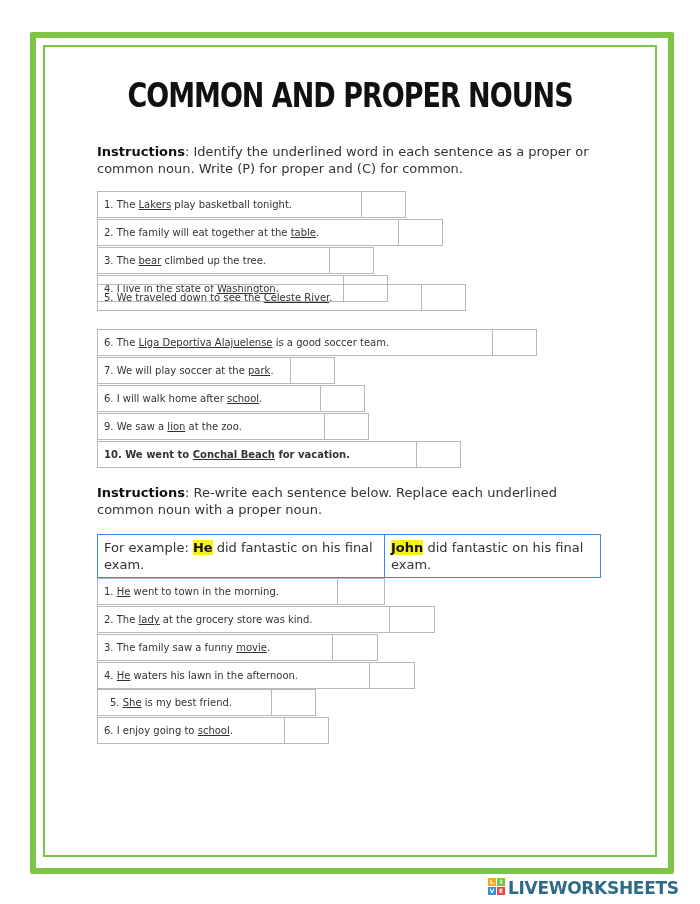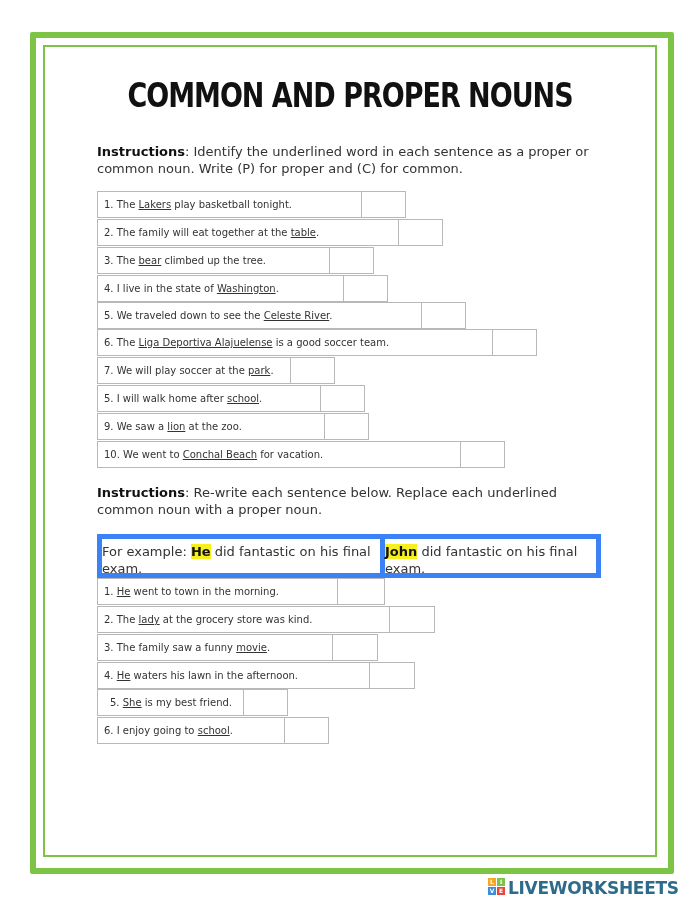--- a/index.html
+++ b/index.html
@@ -13,22 +13,22 @@
          font-family: "DejaVu Sans", sans-serif; font-weight: bold; font-size: 27px;
          letter-spacing: -1px; color: #111; transform: scaleY(1.25); transform-origin: center top; }
   .instr { position: absolute; left: 97px; width: 500px; font-size: 13px; line-height: 17px; color: #333; }
   .instr b { color: #111; }
   .row { position: absolute; left: 97px; height: 27px; display: flex; }
   .cell { border: 1px solid #b8b8b8; box-sizing: border-box; height: 100%;
           font-size: 10px; line-height: 25px; padding-left: 6px; white-space: nowrap; color: #333; }
   .ans { border: 1px solid #b8b8b8; border-left: none; box-sizing: border-box; height: 100%; }
   .u { text-decoration: underline; }
   .example { position: absolute; left: 97px; top: 534px; width: 504px; height: 44px; display: flex; }
-  .ex-cell { border: 5px solid #3b82f6; box-sizing: border-box; font-size: 13px; line-height: 17px;
-             padding: 4px 0; color: #333; }
+  .ex-cell { border: 1px solid #3b82f6; box-sizing: border-box; font-size: 13px; line-height: 17px;
+             padding: 4px 6px; color: #333; }
   .hl { background: #f7f01c; font-weight: bold; color: #111; }
   .logo { position: absolute; left: 488px; top: 878px; display: flex; }
   .logo-grid { display: grid; grid-template-columns: 8px 8px; grid-template-rows: 8px 8px; gap: 1px; margin-right: 3px; }
   .logo-grid span { display: block; font-size: 6px; line-height: 8px; text-align: center; color: #fff; font-weight: bold; font-family: "DejaVu Sans", sans-serif; }
   .logo-text { font-family: "DejaVu Sans", sans-serif; font-weight: bold; font-size: 17px; color: #2e6b8a; letter-spacing: -0.3px; }
 </style>
 </head>
 <body>
 
 <div class="border-outer"></div>
@@ -47,42 +47,42 @@
   <div class="ans" style="width:44px;"></div>
 </div>
 <div class="row" style="top:247px;">
   <div class="cell" style="width:233px;"><span>3. The </span><span class="u">bear</span><span> climbed up the tree.</span></div>
   <div class="ans" style="width:44px;"></div>
 </div>
 <div class="row" style="top:275px;">
   <div class="cell" style="width:247px;"><span>4. I live in the state of </span><span class="u">Washington</span><span>.</span></div>
   <div class="ans" style="width:44px;"></div>
 </div>
-<div class="row" style="top:302px;justify-content:space-between;">
+<div class="row" style="top:284px;justify-content:space-between;">
   <div class="cell" style="width:325px;"><span>5. We traveled down to see the </span><span class="u">Celeste River</span><span>.</span></div>
   <div class="ans" style="width:44px;"></div>
 </div>
 <div class="row" style="top:329px;">
   <div class="cell" style="width:396px;"><span>6. The </span><span class="u">Liga Deportiva Alajuelense</span><span> is a good soccer team.</span></div>
   <div class="ans" style="width:44px;"></div>
 </div>
 <div class="row" style="top:357px;">
   <div class="cell" style="width:194px;"><span>7. We will play soccer at the </span><span class="u">park</span><span>.</span></div>
   <div class="ans" style="width:44px;"></div>
 </div>
 <div class="row" style="top:385px;">
-  <div class="cell" style="width:224px;"><span>5. I will walk home after </span><span class="u">school</span><span>.</span></div>
+  <div class="cell" style="width:224px;"><span>6. I will walk home after </span><span class="u">school</span><span>.</span></div>
   <div class="ans" style="width:44px;"></div>
 </div>
 <div class="row" style="top:413px;">
   <div class="cell" style="width:228px;"><span>9. We saw a </span><span class="u">lion</span><span> at the zoo.</span></div>
   <div class="ans" style="width:44px;"></div>
 </div>
 <div class="row" style="top:441px;">
-  <div class="cell" style="width:364px;"><span>10. We went to </span><span class="u">Conchal Beach</span><span> for vacation.</span></div>
+  <div class="cell" style="width:320px;font-weight:bold;"><span>10. We went to </span><span class="u">Conchal Beach</span><span> for vacation.</span></div>
   <div class="ans" style="width:44px;"></div>
 </div>
 
 <div class="instr" style="top:484px;"><b>Instructions</b><span>: Re-write each sentence below. Replace each underlined common noun with a proper noun.</span></div>
 
 <div class="example">
   <div class="ex-cell" style="width:288px;"><span>For example: </span><span class="hl">He</span><span> did fantastic on his final exam.</span></div>
   <div class="ex-cell" style="width:216px; border-left:none;"><span class="hl">John</span><span> did fantastic on his final exam.</span></div>
 </div>
 
@@ -96,21 +96,21 @@
 </div>
 <div class="row" style="top:634px;">
   <div class="cell" style="width:236px;"><span>3. The family saw a funny </span><span class="u">movie</span><span>.</span></div>
   <div class="ans" style="width:45px;"></div>
 </div>
 <div class="row" style="top:662px;">
   <div class="cell" style="width:273px;"><span>4. </span><span class="u">He</span><span> waters his lawn in the afternoon.</span></div>
   <div class="ans" style="width:45px;"></div>
 </div>
 <div class="row" style="top:689px;">
-  <div class="cell" style="width:147px;padding-left:12px;"><span>5. </span><span class="u">She</span><span> is my best friend.</span></div>
+  <div class="cell" style="width:175px;padding-left:12px;"><span>5. </span><span class="u">She</span><span> is my best friend.</span></div>
   <div class="ans" style="width:44px;"></div>
 </div>
 <div class="row" style="top:717px;align-items:center;">
   <div class="cell" style="width:188px;"><span>6. I enjoy going to </span><span class="u">school</span><span>.</span></div>
   <div class="ans" style="width:44px;"></div>
 </div>
 
 <div class="logo">
   <div class="logo-grid">
     <span style="background:#f5a623;">L</span>

